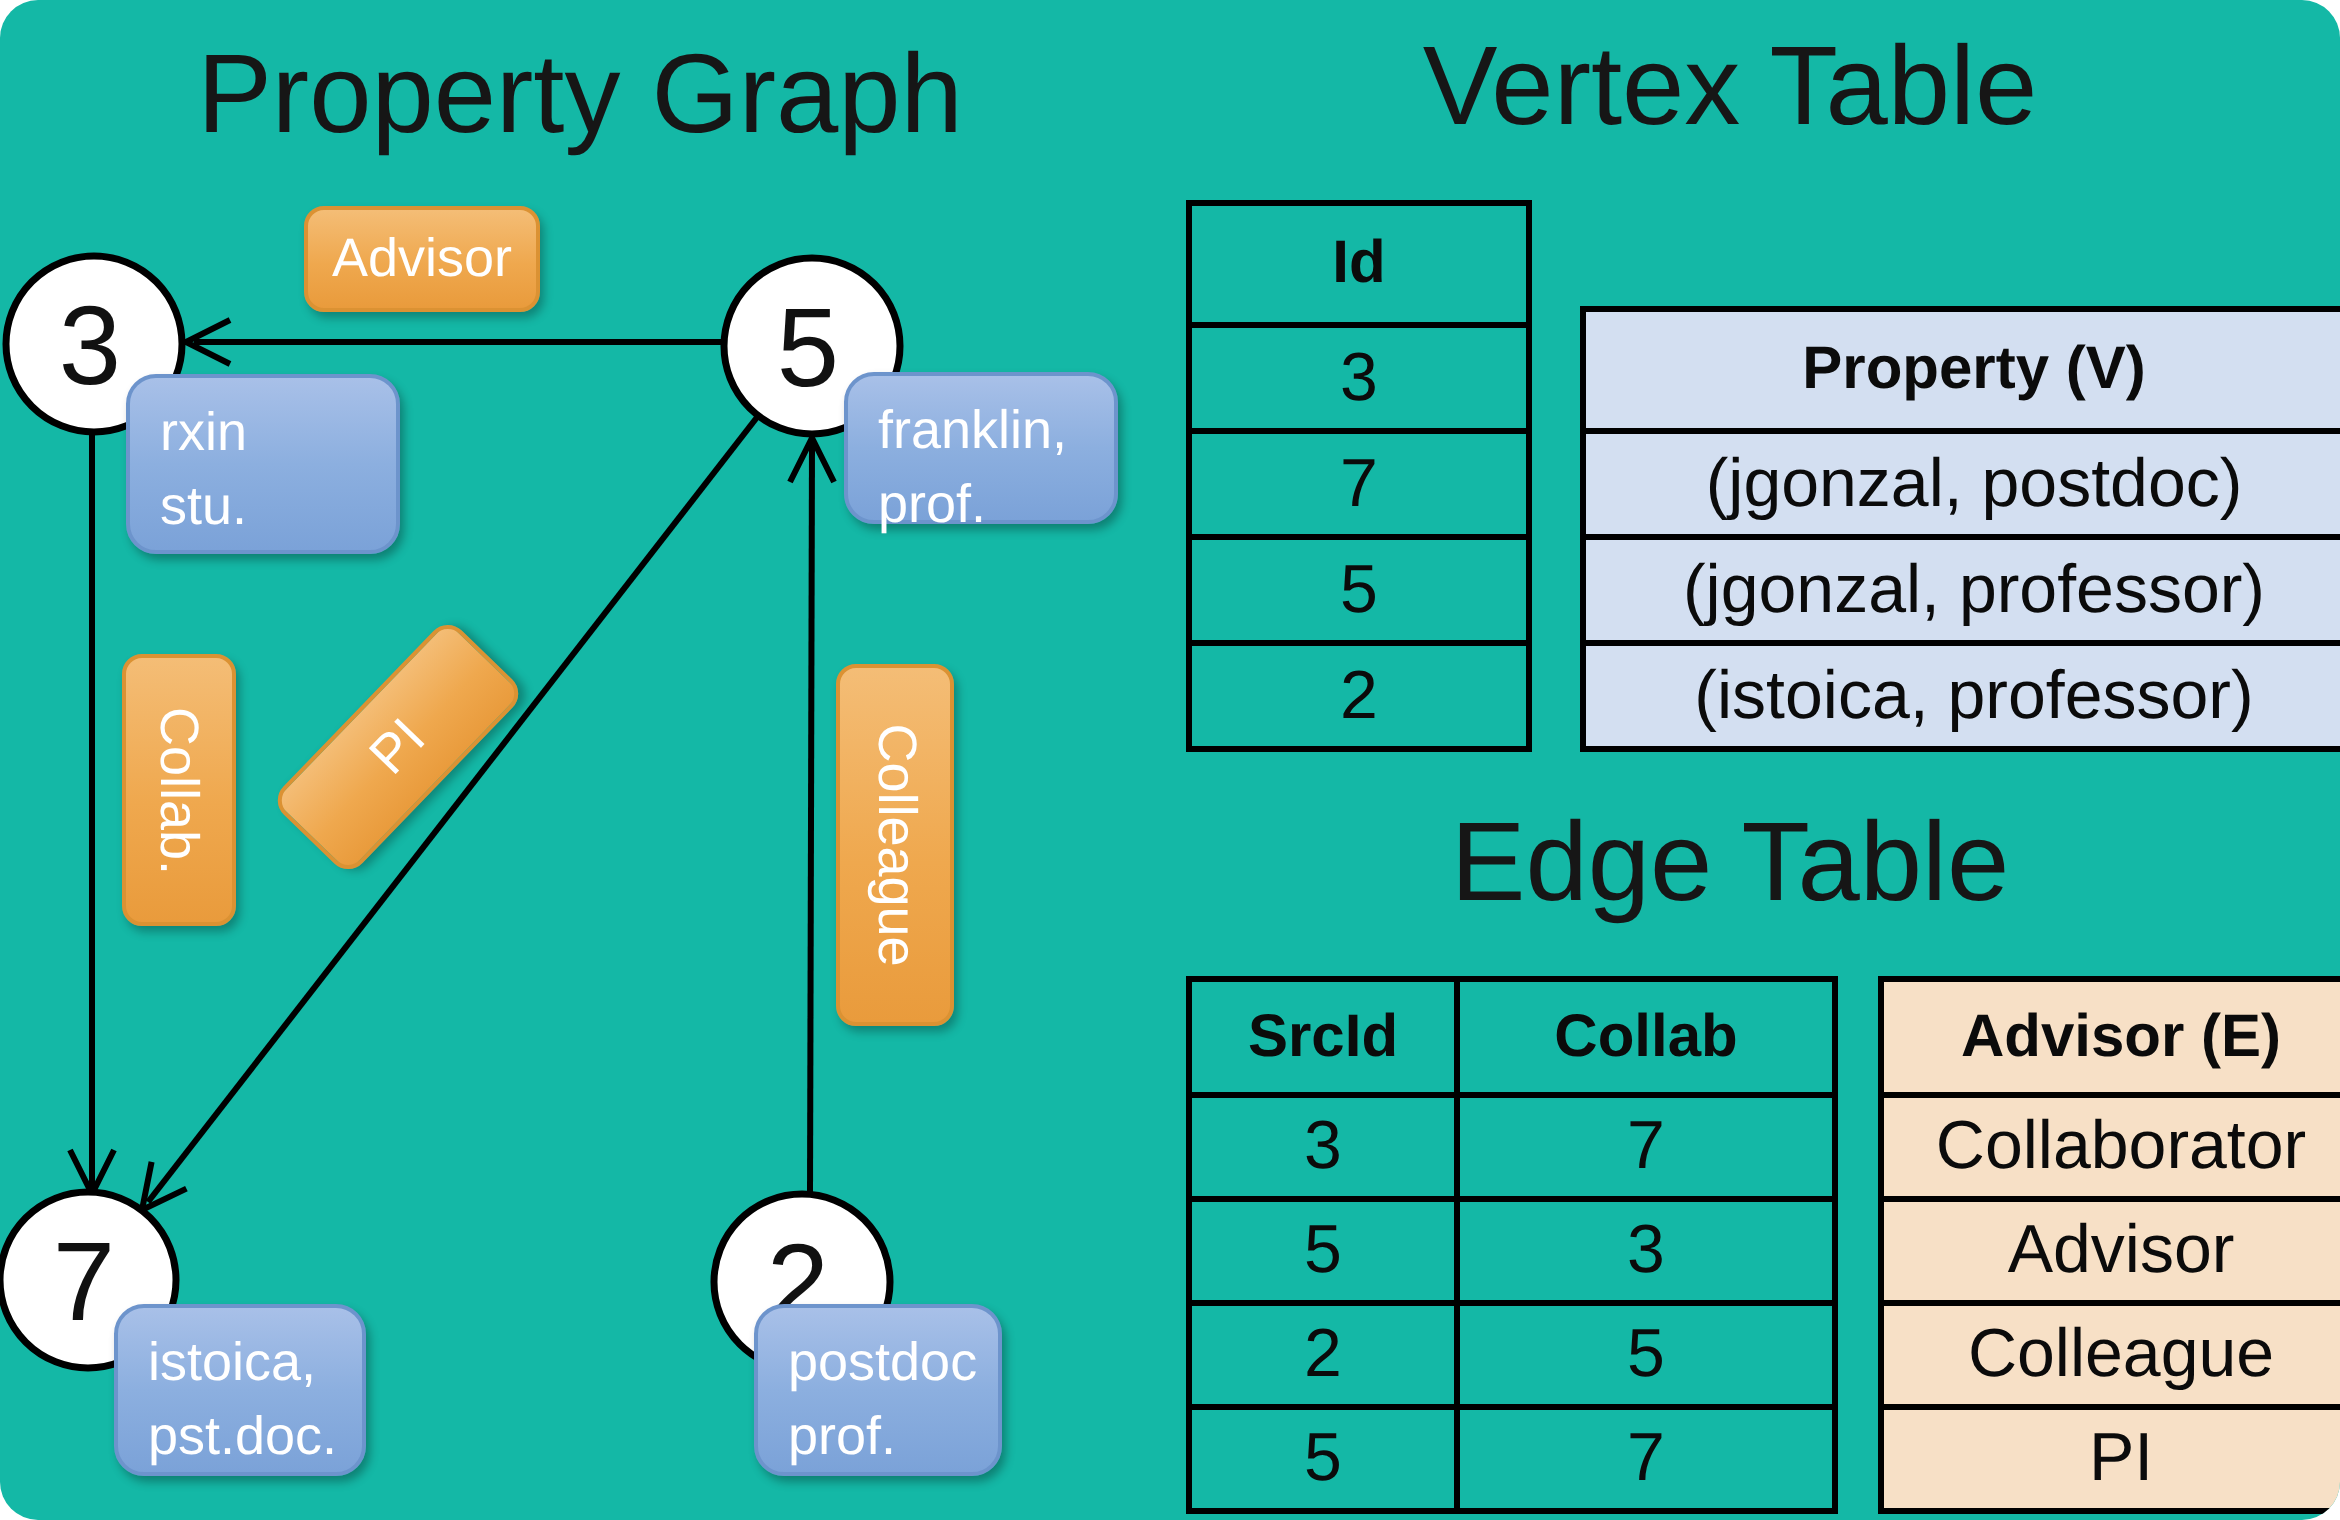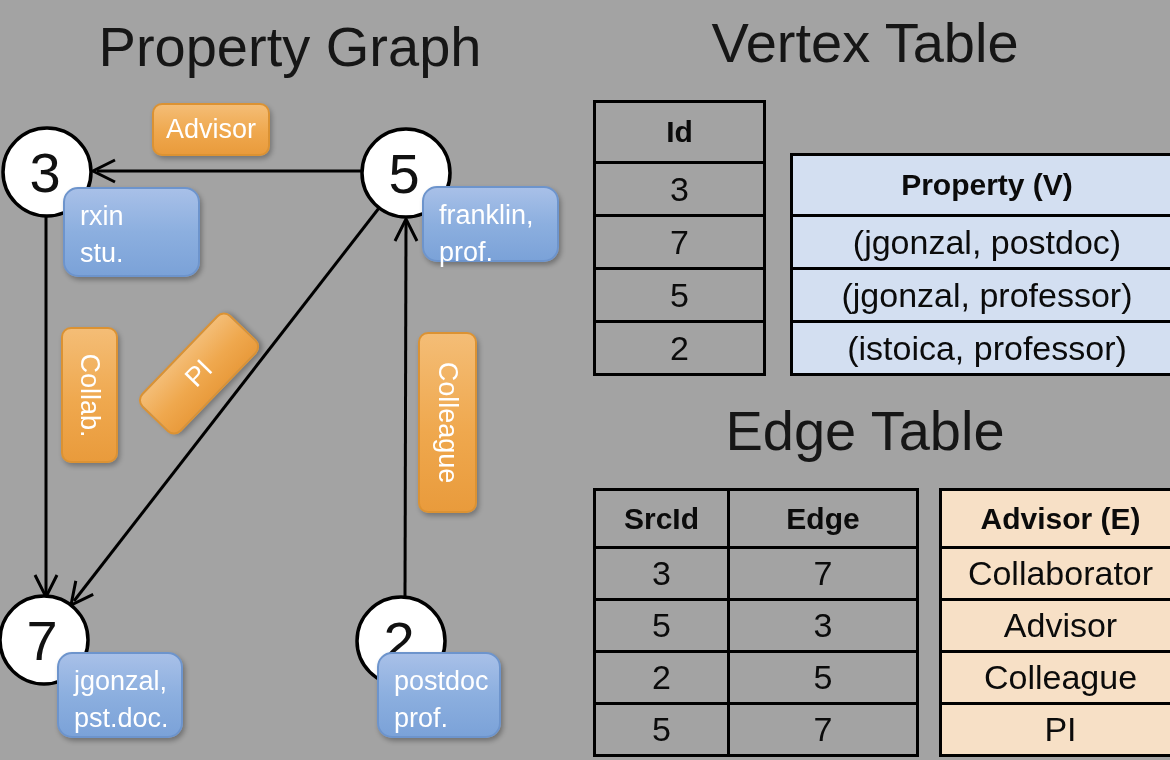--- a/index.html
+++ b/index.html
@@ -1,18 +1,19 @@
 <!DOCTYPE html>
 <html><head>
 <meta charset="utf-8">
 <style>
   html,body{margin:0;padding:0;background:#fff;}
   .canvas{
-    position:relative;width:1170px;height:760px;background:#a3a3a3;overflow:hidden;
+    position:relative;width:1170px;height:760px;background:#14b8a6;overflow:hidden;
     font-family:"Liberation Sans",sans-serif;
+    border-radius:19px;
   }
   
   .title{position:absolute;font-size:56px;font-weight:300;color:#161616;text-align:center;white-space:nowrap;}
   #t-pg{left:25px;top:14px;width:530px;}
   #t-vt{left:650px;top:10px;width:430px;}
   #t-et{left:650px;top:398px;width:430px;}
 
   
   .graph-svg{position:absolute;left:0;top:0;}
   .edge-line{stroke:#000;stroke-width:3;}
@@ -102,21 +103,21 @@
 
   <div class="card" id="card-rxin">
     <div>rxin</div>
     <div>stu.</div>
   </div>
   <div class="card" id="card-franklin">
     <div>franklin,</div>
     <div>prof.</div>
   </div>
   <div class="card" id="card-jgonzal">
-    <div>jgonzal,</div>
+    <div>istoica,</div>
     <div>pst.doc.</div>
   </div>
   <div class="card" id="card-istoica">
     <div>postdoc</div>
     <div>prof.</div>
   </div>
 
   <div class="olabel" id="lab-advisor">
     <span>Advisor</span>
   </div>
@@ -170,21 +171,21 @@
 
   <div class="tblwrap" id="ewrap">
     <table class="grp etbl" id="et-ids">
       <colgroup>
           <col style="width:134px">
           <col style="width:189px">
         </colgroup>
       <tbody>
           <tr class="hdr">
         <td>SrcId</td>
-        <td>Edge</td>
+        <td>Collab</td>
       </tr>
       <tr>
         <td>3</td>
         <td>7</td>
       </tr>
       <tr>
         <td>5</td>
         <td>3</td>
       </tr>
       <tr>

